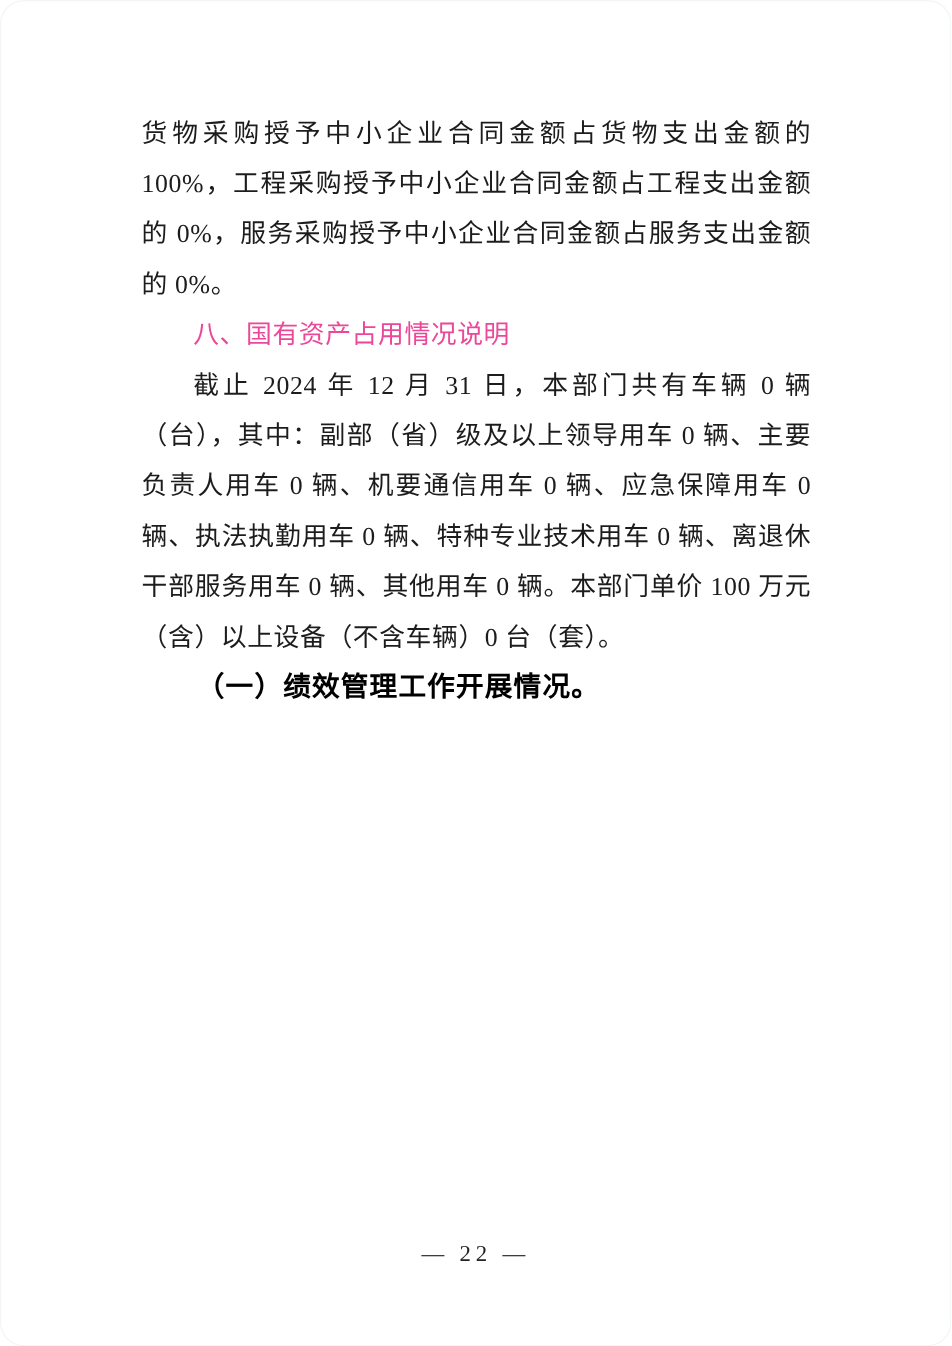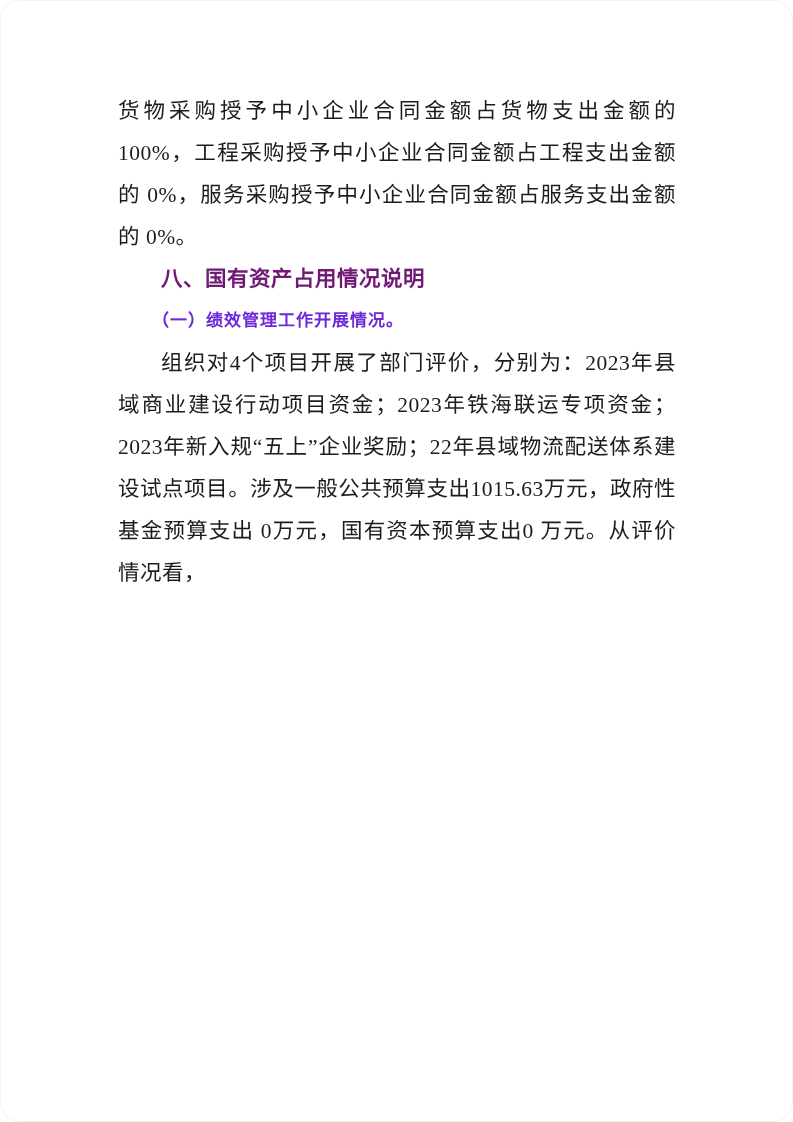--- a/index.html
+++ b/index.html
@@ -32,36 +32,36 @@
     text-justify: inter-character;
     text-indent: 2em;
     letter-spacing: 0.5px;
   }
   .no-indent {
     text-indent: 0;
   }
   .heading-hei {
     margin: 0;
     font-family: "Liberation Sans", "DejaVu Sans", sans-serif;
-    font-weight: 700;
+    font-weight: 400;
     font-size: 21.5px;
     line-height: 42px;
     text-indent: 2em;
     letter-spacing: 0.5px;
-    color: #701a75;
+    color: #ec4899;
   }
   .heading-kai {
     margin: 0;
     font-family: "Liberation Serif", "DejaVu Serif", serif;
     font-weight: 700;
-    font-size: 17px;
+    font-size: 23px;
     line-height: 42px;
     text-indent: 2em;
     letter-spacing: 1px;
-    color: #6d28d9;
+    color: #000000;
   }
   .footer {
     position: absolute;
     left: 0;
     right: 0;
     top: 1032px;
     text-align: center;
   }
   .footer span {
     font-size: 19px;
@@ -71,16 +71,19 @@
     font-family: "Liberation Serif", "DejaVu Serif", serif;
   }
 </style>
 </head>
 <body>
 
 <div class="page">
   <div class="content">
     <p class="body-text no-indent">货物采购授予中小企业合同金额占货物支出金额的 100%，工程采购授予中小企业合同金额占工程支出金额的 0%，服务采购授予中小企业合同金额占服务支出金额的 0%。</p>
     <h2 class="heading-hei">八、国有资产占用情况说明</h2>
+    <p class="body-text">截止 2024 年 12 月 31 日，本部门共有车辆 0 辆（台），其中：副部（省）级及以上领导用车 0 辆、主要负责人用车 0 辆、机要通信用车 0 辆、应急保障用车 0 辆、执法执勤用车 0 辆、特种专业技术用车 0 辆、离退休干部服务用车 0 辆、其他用车 0 辆。本部门单价 100 万元（含）以上设备（不含车辆）0 台（套）。</p>
     <h3 class="heading-kai">（一）绩效管理工作开展情况。</h3>
-    <p class="body-text">组织对4个项目开展了部门评价，分别为：2023年县域商业建设行动项目资金；2023年铁海联运专项资金；2023年新入规“五上”企业奖励；22年县域物流配送体系建设试点项目。涉及一般公共预算支出1015.63万元，政府性基金预算支出 0万元，国有资本预算支出0 万元。从评价情况看，</p>
+  </div>
+  <div class="footer">
+    <span>— 22 —</span>
   </div>
 </div>
 
 </body></html>

